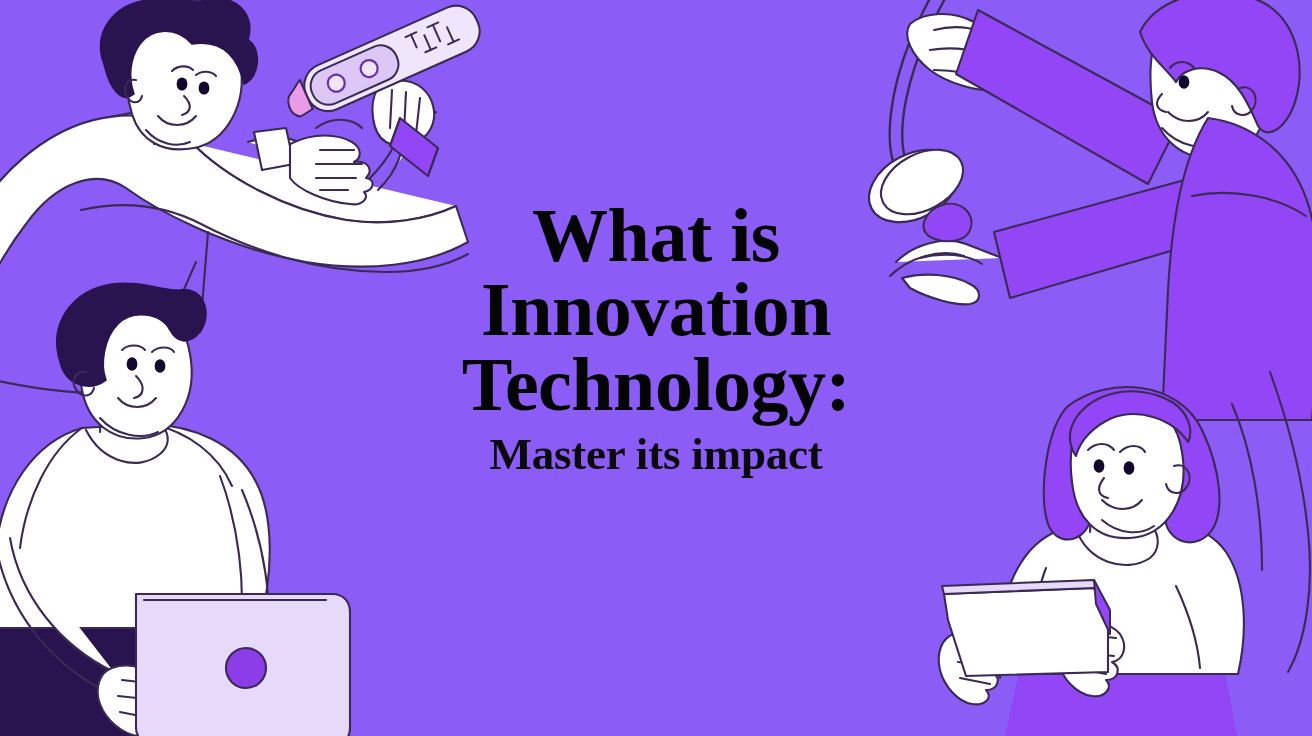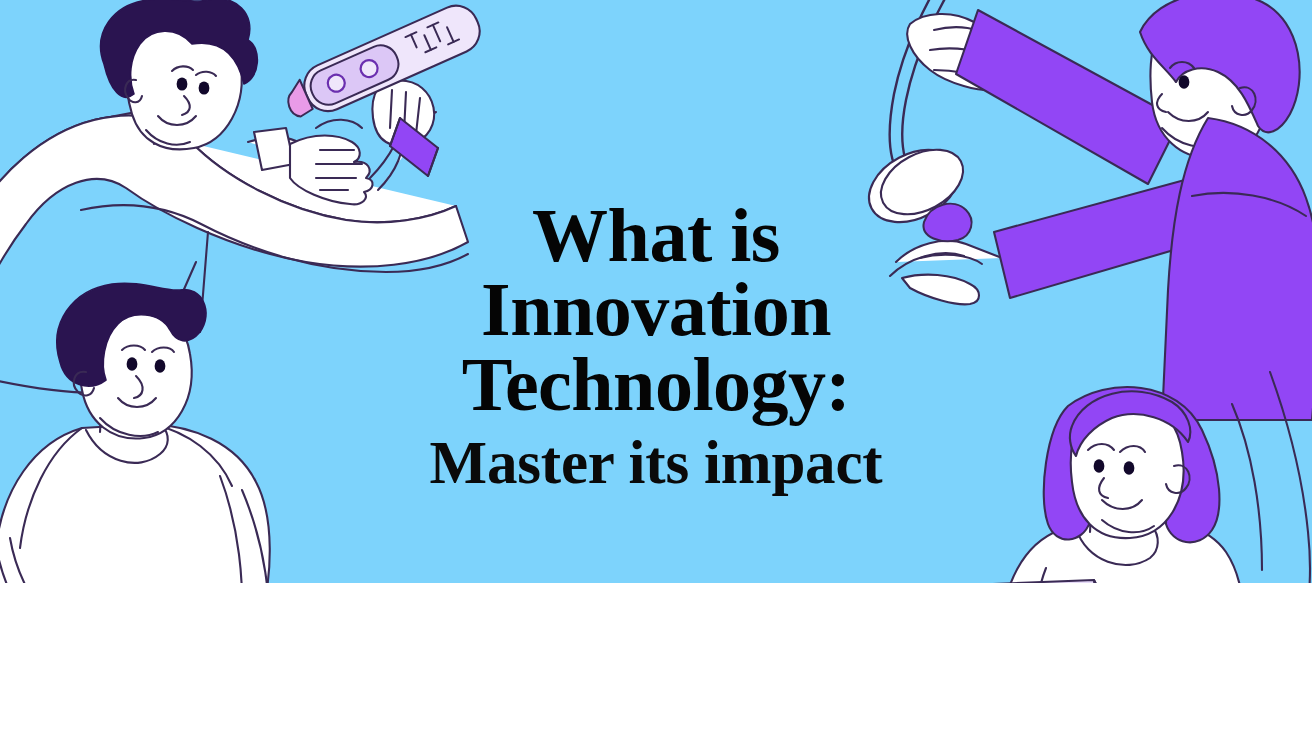--- a/index.html
+++ b/index.html
@@ -7,22 +7,22 @@
     margin: 0;
     padding: 0;
     background: #ffffff;
   }
   body {
     font-family: "Liberation Serif", serif;
   }
   #poster {
     position: relative;
     width: 1312px;
-    height: 583px;
-    background: #7dd3fc;
+    height: 736px;
+    background: #8b5cf6;
     overflow: hidden;
   }
   .headline-block {
     position: absolute;
     left: 50%;
     top: 198px;
     transform: translateX(-50%);
     width: 560px;
     text-align: center;
     z-index: 5;
@@ -33,21 +33,21 @@
     font-size: 76px;
     line-height: 0.98;
     letter-spacing: -0.5px;
     color: #050505;
     margin: 0;
     white-space: pre-line;
   }
   .subhead {
     font-family: "Liberation Serif", "DejaVu Serif", serif;
     font-weight: 700;
-    font-size: 61px;
+    font-size: 45px;
     line-height: 1.05;
     letter-spacing: -0.2px;
     color: #0a0a0a;
     margin: 10px 0 0 0;
   }
   .fig {
     position: absolute;
   }
   #fig-top-left   { left: -14px;  top: -8px;   width: 500px;  height: 340px; }
   #fig-bottom-left{ left: -26px;  top: 276px;  width: 430px;  height: 470px; }

